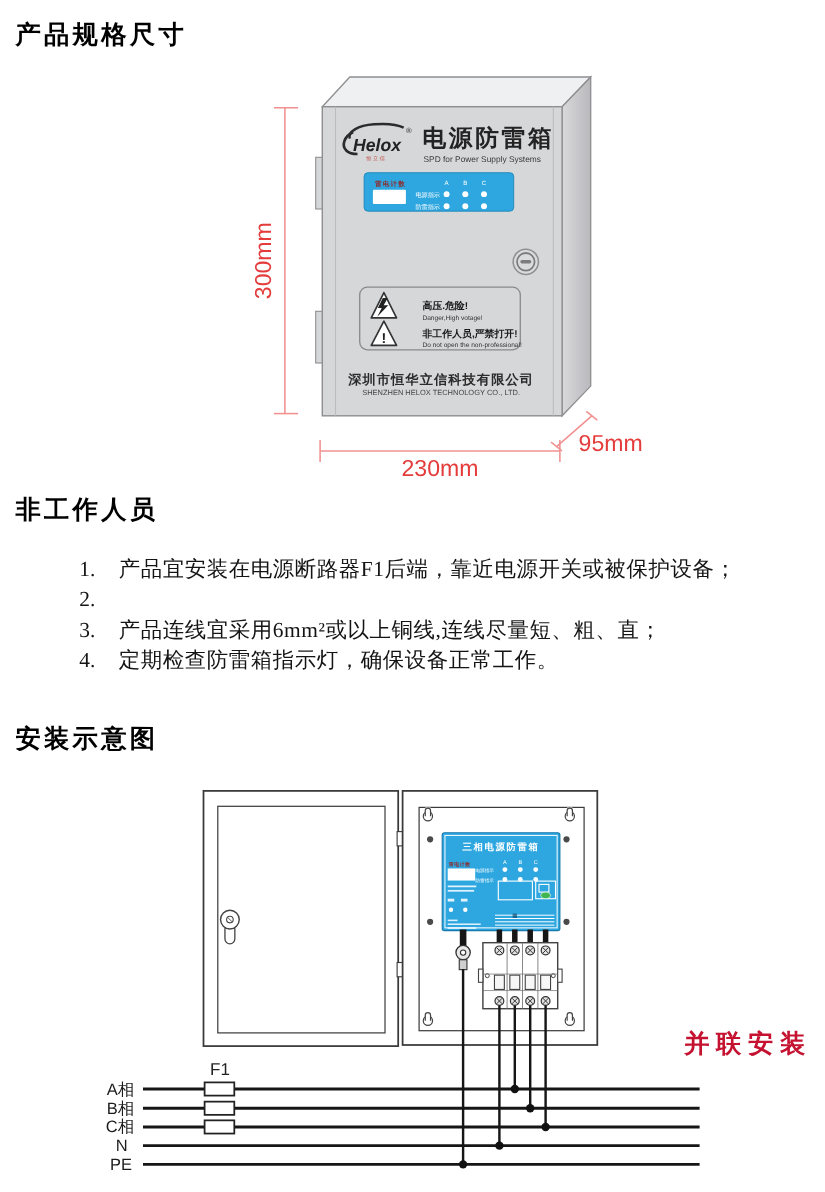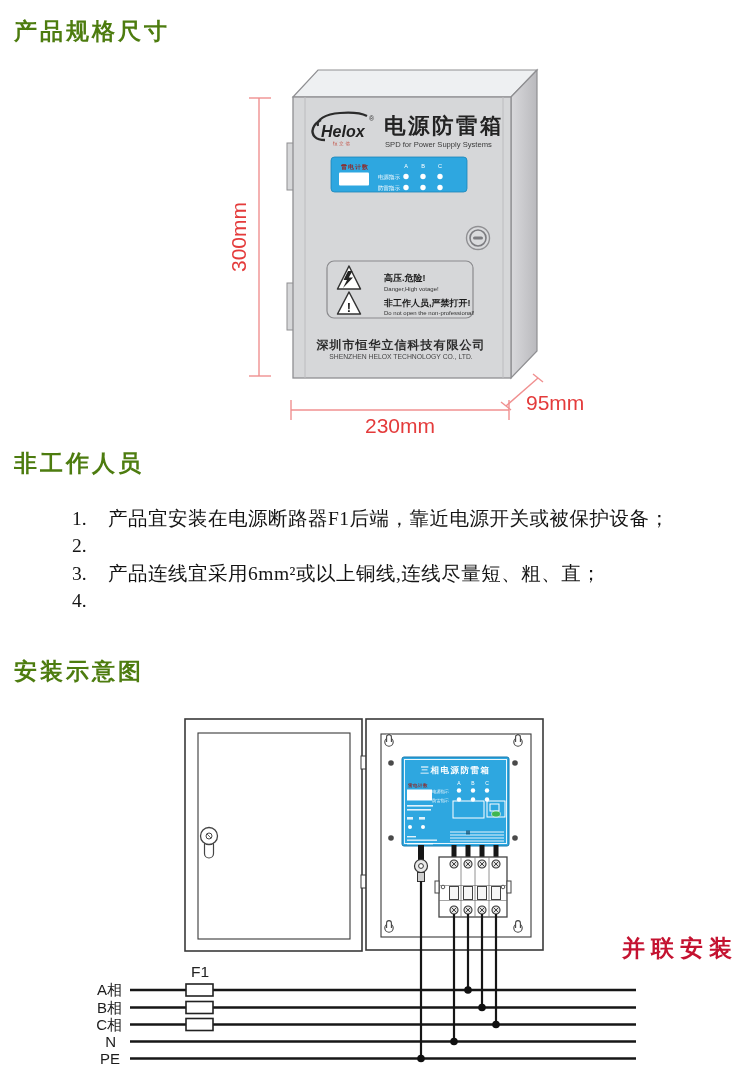--- a/index.html
+++ b/index.html
@@ -1,18 +1,18 @@
 <!DOCTYPE html>
 <html><head>
 <meta charset="utf-8">
 <style>
   html,body{margin:0;padding:0;background:#fff;}
   .page{position:relative;width:750px;height:1084px;background:#fff;overflow:hidden;
         font-family:"Liberation Sans",sans-serif;color:#1b1b1b;}
-  .sec-title{position:absolute;left:14px;font-size:23px;font-weight:600;letter-spacing:3px;color:#4d7c0f;margin:0;}
+  .sec-title{position:absolute;left:14px;font-size:23px;font-weight:600;letter-spacing:3px;color:#000000;margin:0;}
   .notes{position:absolute;left:72px;top:505px;width:660px;font-family:"Liberation Serif",serif;
          font-size:19.5px;line-height:27.4px;color:#141414;}
   .note-row{display:flex;}
   .note-num{width:36px;flex:0 0 36px;}
   .note-text{letter-spacing:.5px;}
   svg text{font-family:"Liberation Sans",sans-serif;}
   .kai{font-family:"Liberation Serif",serif;}
 </style>
 </head>
 <body>
@@ -114,20 +114,21 @@
     </div>
     <div class="note-row">
       <span class="note-num">2.</span>
     </div>
     <div class="note-row">
       <span class="note-num">3.</span>
       <span class="note-text">产品连线宜采用6mm²或以上铜线,连线尽量短、粗、直；</span>
     </div>
     <div class="note-row">
       <span class="note-num">4.</span>
+      <span class="note-text">定期检查防雷箱指示灯，确保设备正常工作。</span>
     </div>
   </div>
 
   <h1 class="sec-title" style="top:656px;font-family:Liberation Serif, serif;">安装示意图</h1>
 
   <svg style="position:absolute;left:55px;top:705px;" width="695" height="379" viewBox="55 705 695 379">
     <defs>
       <g id="keyhole">
         <circle cx="0" cy="7" r="4.2" fill="#fff" stroke="#444" stroke-width="1.1"></circle>
         <rect x="-2.4" y="-1" width="4.8" height="8" fill="#fff"></rect>

